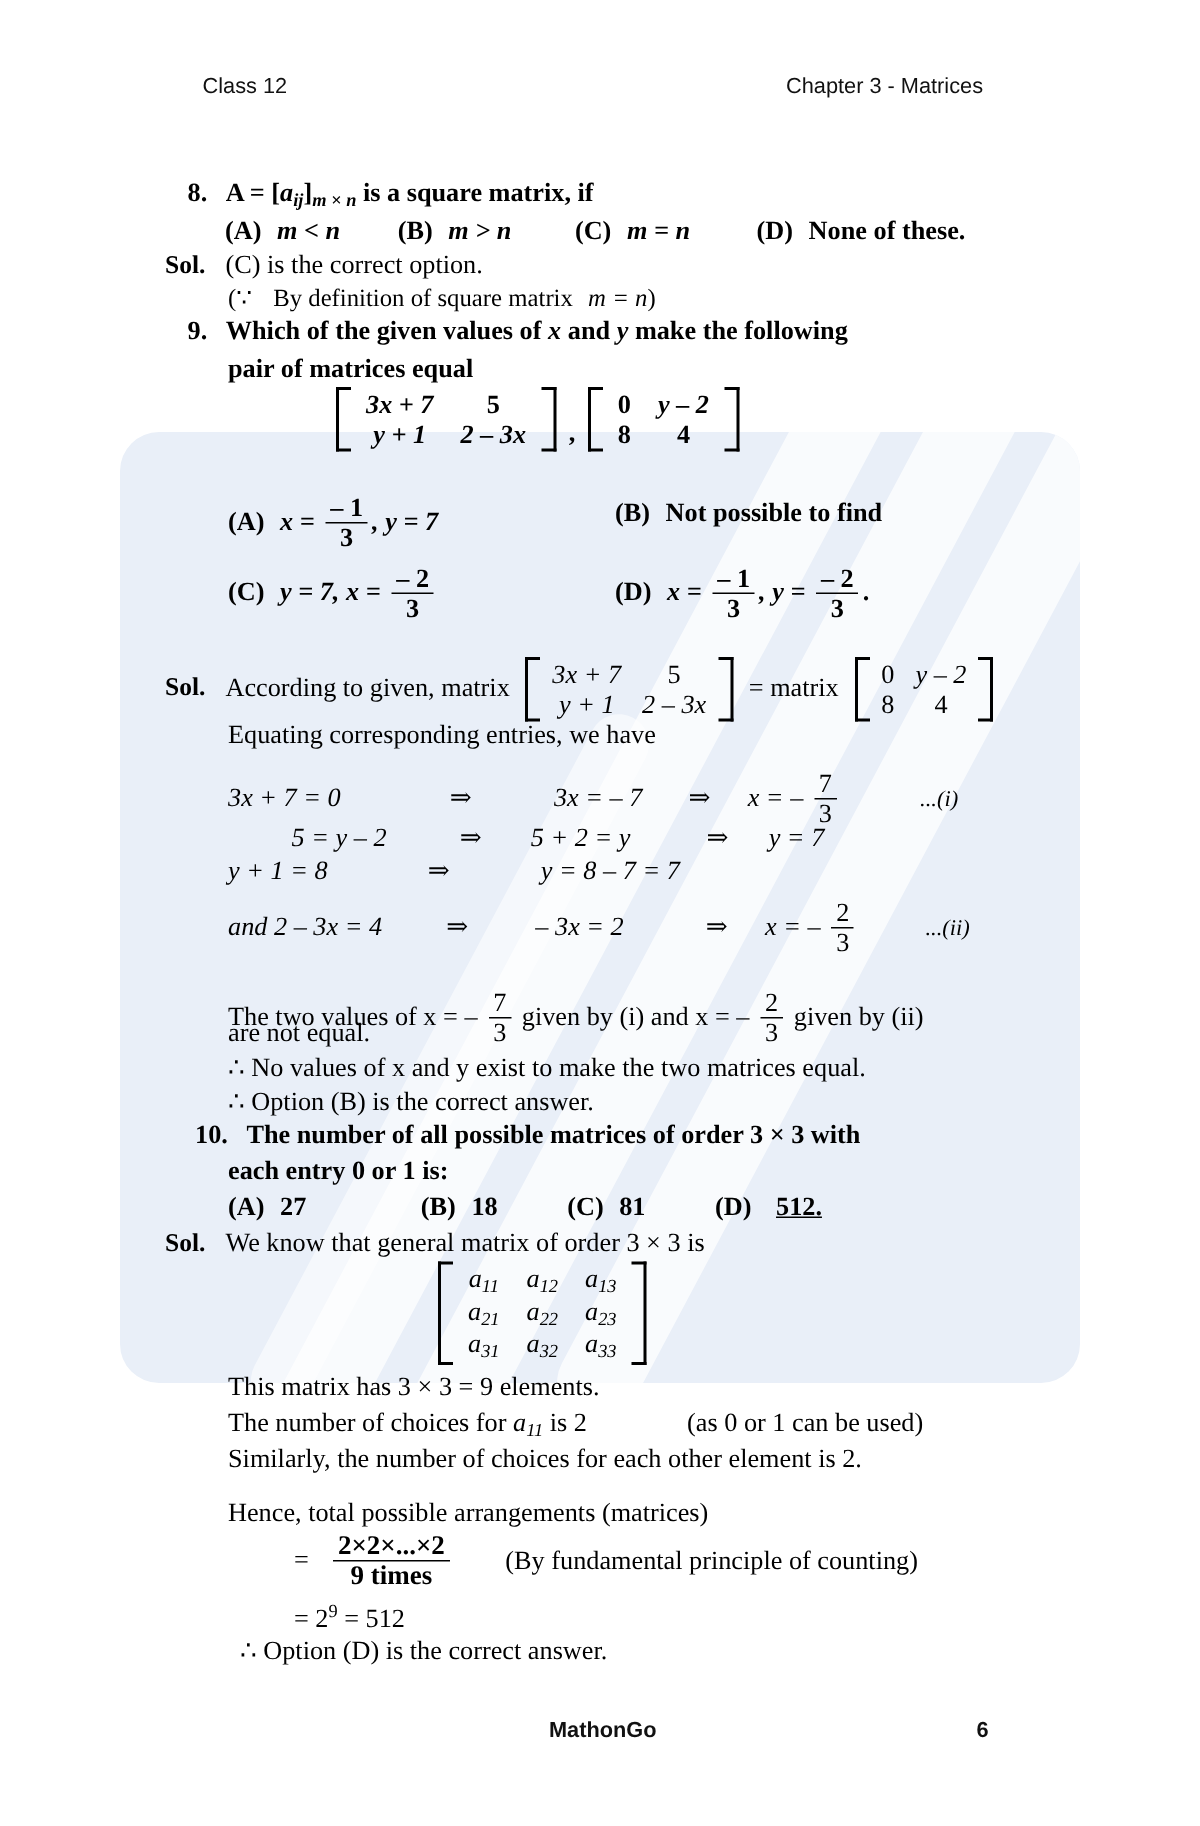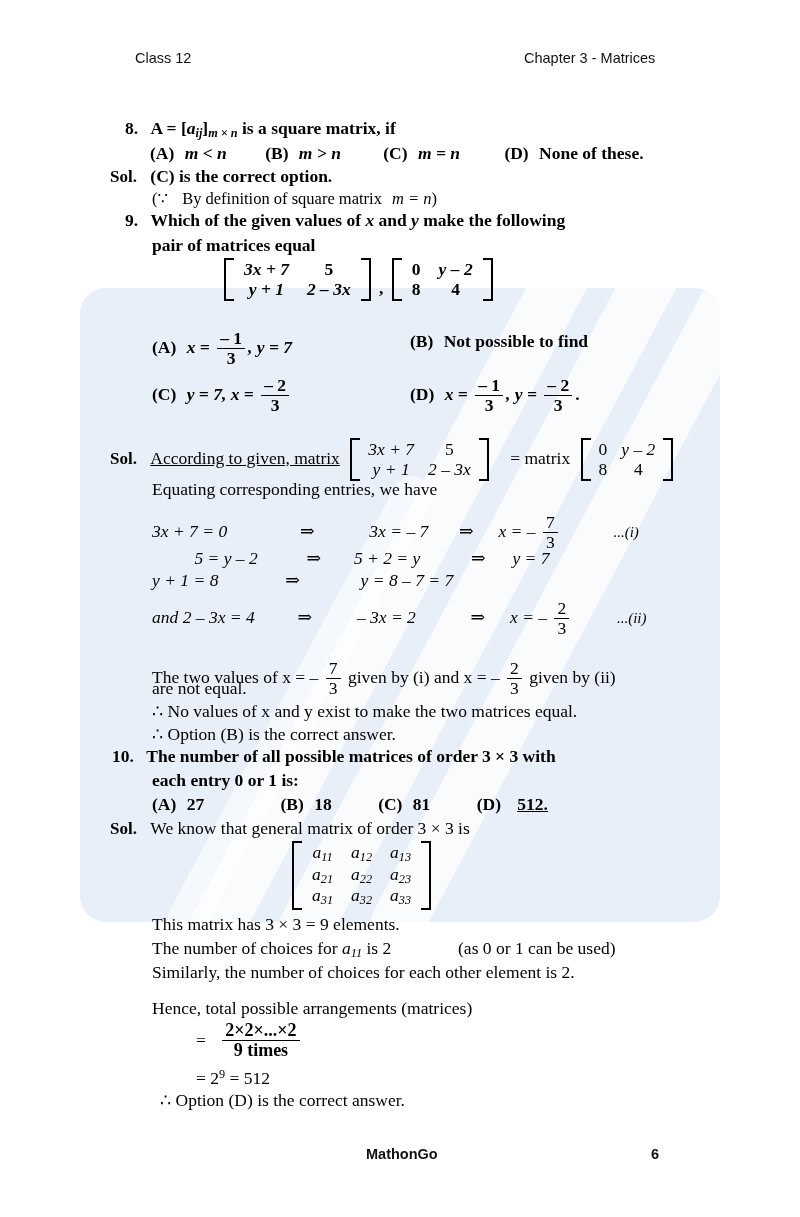--- a/index.html
+++ b/index.html
@@ -171,21 +171,21 @@
       <span class="b" style="margin-left:34px;">(B)</span>
       <span class="bit" style="margin-left:6px;font-family:Liberation Serif, serif;">m &gt; n</span>
       <span class="b" style="margin-left:38px;">(C)</span>
       <span class="bit" style="margin-left:6px;">m = n</span>
       <span class="b" style="margin-left:40px;">(D)</span>
       <span class="b" style="margin-left:6px;">None of these.</span>
     </div>
 
     <div class="row" style="left:110px; top:168px;">
       <span class="sol">Sol.</span>
-      <span style="margin-left:9px;font-weight:bold;">(C) is the correct option.</span>
+      <span style="margin-left:9px;">(C) is the correct option.</span>
     </div>
 
     <div class="row" style="left:152px; top:191px; font-size:16.5px;">
       <span>(∵</span>
       <span style="margin-left:10px;">By definition of square matrix</span>
       <span class="it" style="margin-left:6px;">m = n</span><span>)</span>
     </div>
 
     <div class="row b" style="left:125px; top:212px;">
       <span class="qnum">9.</span>
@@ -237,36 +237,36 @@
       <span class="b">(C)</span>
       <span class="bit" style="margin-left:6px;">y = 7, x = </span><span class="frac b"><span class="n">– 2</span><span class="d">3</span></span>
     </div>
     <div class="row" style="left:410px; top:377px;">
       <span class="b">(D)</span>
       <span class="bit" style="margin-left:6px;">x = </span><span class="frac b"><span class="n">– 1</span><span class="d">3</span></span><span class="bit">, y = </span><span class="frac b"><span class="n">– 2</span><span class="d">3</span></span><span class="b">.</span>
     </div>
 
     <div class="row" style="left:110px; top:438px;">
       <span class="sol">Sol.</span>
-      <span style="margin-left:9px;text-decoration:underline;">According to given, matrix</span>
+      <span style="margin-left:9px;">According to given, matrix</span>
       <span class="mtx tight" style="margin-left:6px;">
         <table>
           <tbody>
               <tr>
             <td class="it">3x + 7</td>
             <td>5</td>
           </tr>
           <tr>
             <td class="it">y + 1</td>
             <td class="it">2 – 3x</td>
           </tr>
         </tbody>
           </table>
       </span>
-      <span style="margin-left:15px;">= matrix</span>
+      <span style="margin-left:4px;">= matrix</span>
       <span class="mtx tight" style="margin-left:6px;">
         <table>
           <tbody>
               <tr>
             <td>0</td>
             <td class="it">y – 2</td>
           </tr>
           <tr>
             <td>8</td>
             <td>4</td>
@@ -327,21 +327,21 @@
       <span class="it" style="font-size:15px;">...(ii)</span>
     </div>
 
     <div class="row" style="left:152px; top:644px;margin-top:16px;">
       <span>The two values of x = – </span><span class="frac"><span class="n">7</span><span class="d">3</span></span><span> given by (i) and x = – </span><span class="frac"><span class="n">2</span><span class="d">3</span></span><span> given by (ii)</span>
     </div>
     <div class="row" style="left:152px; top:680px;">are not equal.</div>
     <div class="row" style="left:152px; top:703px;">∴   No values of x and y exist to make the two matrices equal.</div>
     <div class="row" style="left:152px; top:726px;">∴   Option (B) is the correct answer.</div>
 
-    <div class="row b" style="left:112px; top:748px;">
+    <div class="row b" style="left:130px; top:748px;">
       <span class="qnum">10.</span>
       <span style="margin-left:8px;">The number of all possible matrices of order 3 × 3 with</span>
     </div>
     <div class="row b" style="left:152px; top:772px;">each entry 0 or 1 is:</div>
 
     <div class="row" style="left:152px; top:796px;">
       <span class="b">(A)</span>
       <span class="b" style="margin-left:6px;">27</span>
       <span class="b" style="margin-left:72px;">(B)</span>
       <span class="b" style="margin-left:6px;">18</span>
@@ -390,20 +390,21 @@
 
     <div class="row" style="left:152px; top:964px;">Similarly, the number of choices for each other element is 2.</div>
     <div class="row" style="left:152px; top:988px;margin-top:12px;">Hence, total possible arrangements (matrices)</div>
 
     <div class="row" style="left:196px; top:1022px;">
       <span>=</span>
       <span class="frac b" style="margin-left:12px; font-size:18px;">
         <span class="n">2×2×...×2</span>
         <span class="d">9 times</span>
       </span>
+      <span style="margin-left:30px;">(By fundamental principle of counting)</span>
     </div>
 
     <div class="row" style="left:196px; top:1068px;">
       <span>= 2</span><span class="sup">9</span><span> = 512</span>
     </div>
 
     <div class="row" style="left:160px; top:1092px;">∴ Option (D) is the correct answer.</div>
 
   </div>
 

